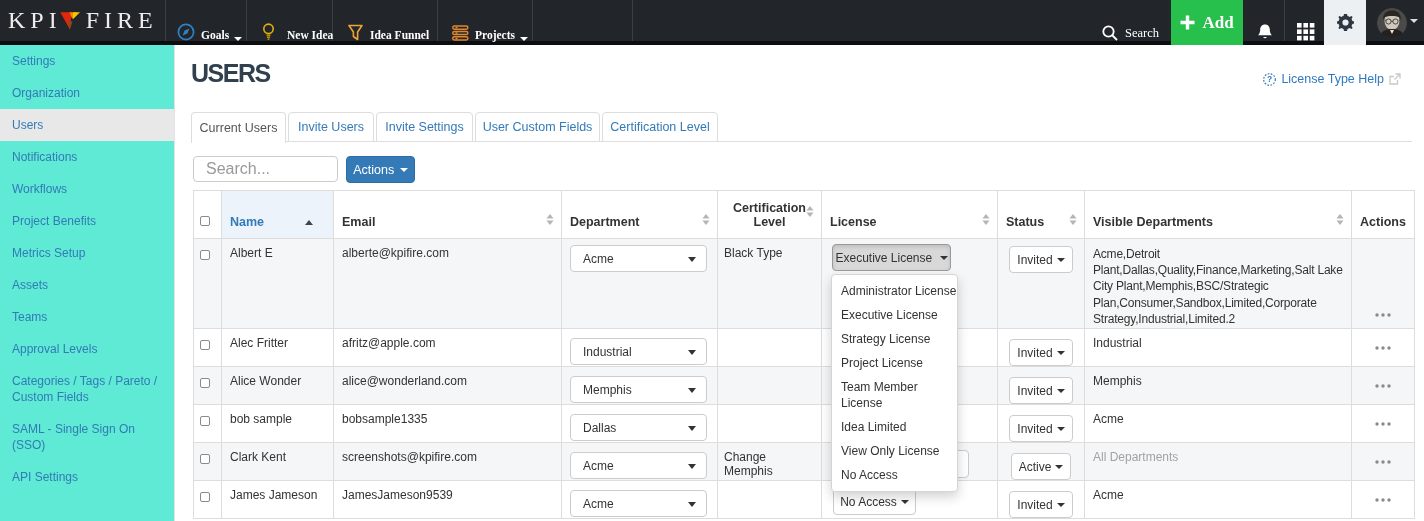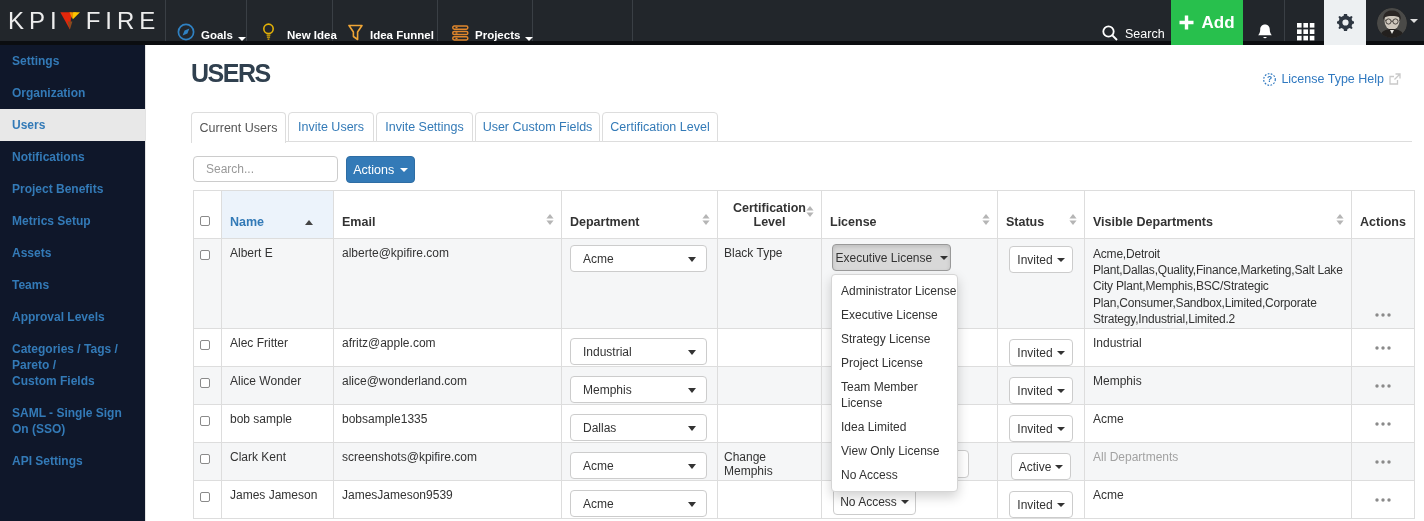--- a/index.html
+++ b/index.html
@@ -1,41 +1,41 @@
 <!DOCTYPE html>
 <html><head>
 <meta charset="utf-8">
 <style>
 * { margin:0; padding:0; box-sizing:border-box; }
 html,body { width:1424px; height:521px; overflow:hidden; }
 body { font-family:"Liberation Sans", sans-serif; background:#fff; position:relative; color:#333; }
 
-#nav { position:absolute; left:0; top:0; width:1424px; height:45px; background:#22262b; }
+#nav { position:absolute; left:0; top:0; width:1424px; height:45px; background:#22262b;font-family:Liberation Serif, serif; }
 #nav .strip { position:absolute; left:0; bottom:0; width:100%; height:4px; background:#0b0d10; }
 .navsep { position:absolute; top:0; width:1px; height:41px; background:#3a3f45; }
 .navitem { position:absolute; top:0; height:41px; display:flex; align-items:flex-end; color:#fff; font-size:11.5px; font-weight:bold; }
 .logo { position:absolute; left:8px; top:0; height:41px; display:flex; align-items:center; color:#ededed; font-size:24px; font-weight:normal; letter-spacing:5px; }
 .caret { display:inline-block; width:0; height:0; border-left:4px solid transparent; border-right:4px solid transparent; border-top:4px solid #fff; margin-left:5px; }
 
 #addbtn { position:absolute; left:1171px; top:0; width:72px; height:45px; background:#28c04d; color:#fff; display:flex; align-items:center; justify-content:center; font-size:17px; font-weight:bold; }
 #gearbox { position:absolute; left:1324px; top:0; width:42px; height:45px; background:#edf0f2; display:flex; align-items:center; justify-content:center; }
 
-#sidebar { position:absolute; left:0; top:45px; width:146px; height:476px; background:#0f172a; border-right:1px solid #e3e3e3;font-weight:bold; }
+#sidebar { position:absolute; left:0; top:45px; width:175px; height:476px; background:#5eead4; border-right:1px solid #e3e3e3; }
 #sidebar a { display:block; padding:8px 12px; font-size:12px; line-height:16px; color:#337ab7; text-decoration:none; }
 #sidebar a.active { background:#e8e8e8; }
 
 #content { position:absolute; left:175px; top:45px; width:1249px; height:476px; background:#fff; }
 h1.users { position:absolute; left:16px; top:14px; font-size:25px; letter-spacing:-1.5px; color:#30404f; }
 .helplink { position:absolute; right:23px; top:27px; font-size:12.5px; color:#3079c0; display:flex; align-items:center; gap:5px; }
 
 #tabs { position:absolute; left:16px; top:67px; width:1221px; height:30px; border-bottom:1px solid #ddd; }
 .tab { position:absolute; top:0; height:30px; border:1px solid #ddd; border-radius:4px 4px 0 0; background:#fff; font-size:12.5px; color:#337ab7; display:flex; align-items:center; justify-content:center; }
 .tab.active { color:#555; height:31px; border-bottom:0; }
 
-#searchbox { position:absolute; left:18px; top:111px; width:145px; height:26px; border:1px solid #ccc; border-radius:4px; font-size:12px; color:#999; padding:0 12px; display:flex; align-items:center; }
+#searchbox { position:absolute; left:18px; top:111px; width:145px; height:26px; border:1px solid #ccc; border-radius:4px; font-size:16px; color:#999; padding:0 12px; display:flex; align-items:center; }
 #actionsbtn { position:absolute; left:171px; top:111px; width:69px; height:27px; background:#337ab7; border:1px solid #2e6da4; border-radius:4px; color:#fff; font-size:12.5px; display:flex; align-items:center; justify-content:center; }
 
 table { position:absolute; left:18px; top:145px; width:1221px; border-collapse:collapse; table-layout:fixed; font-size:12px; color:#333; }
 th, td { border:1px solid #ddd; vertical-align:top; padding:7px 8px 0 8px; text-align:left; font-weight:normal; overflow:hidden; }
 th { vertical-align:bottom; font-weight:bold; position:relative; height:48px; padding-bottom:9px; font-size:12.5px; }
 tr.odd td { background:#f5f6f7; }
 th.namecol { background:#ecf3fb; color:#337ab7; }
 .sorticon { position:absolute; right:7px; bottom:13px; }
 
 .selectbox { width:137px; height:27px; background:#fff; border:1px solid #ccc; border-radius:4px; display:flex; align-items:center; padding:0 12px; position:relative; }
@@ -148,20 +148,21 @@
         <path d="M14.1 13.2 L16 13.2 M9 12.5 L8 12 M21.9 12.5 L23 12" stroke="#3a3632" stroke-width="0.9" fill="none"></path>
       </svg>
   </div>
   <div style="position:absolute;left:1410px;top:19px;width:0;height:0;border-left:4px solid transparent;border-right:4px solid transparent;border-top:4px solid #ddd"></div>
 </div>
 <div id="sidebar">
   <a>Settings</a>
   <a>Organization</a>
   <a class="active">Users</a>
   <a>Notifications</a>
+  <a>Workflows</a>
   <a>Project Benefits</a>
   <a>Metrics Setup</a>
   <a>Assets</a>
   <a>Teams</a>
   <a>Approval Levels</a>
   <a>Categories / Tags / Pareto /<br>Custom Fields</a>
   <a>SAML - Single Sign On (SSO)</a>
   <a>API Settings</a>
 </div>
 <div id="content">

